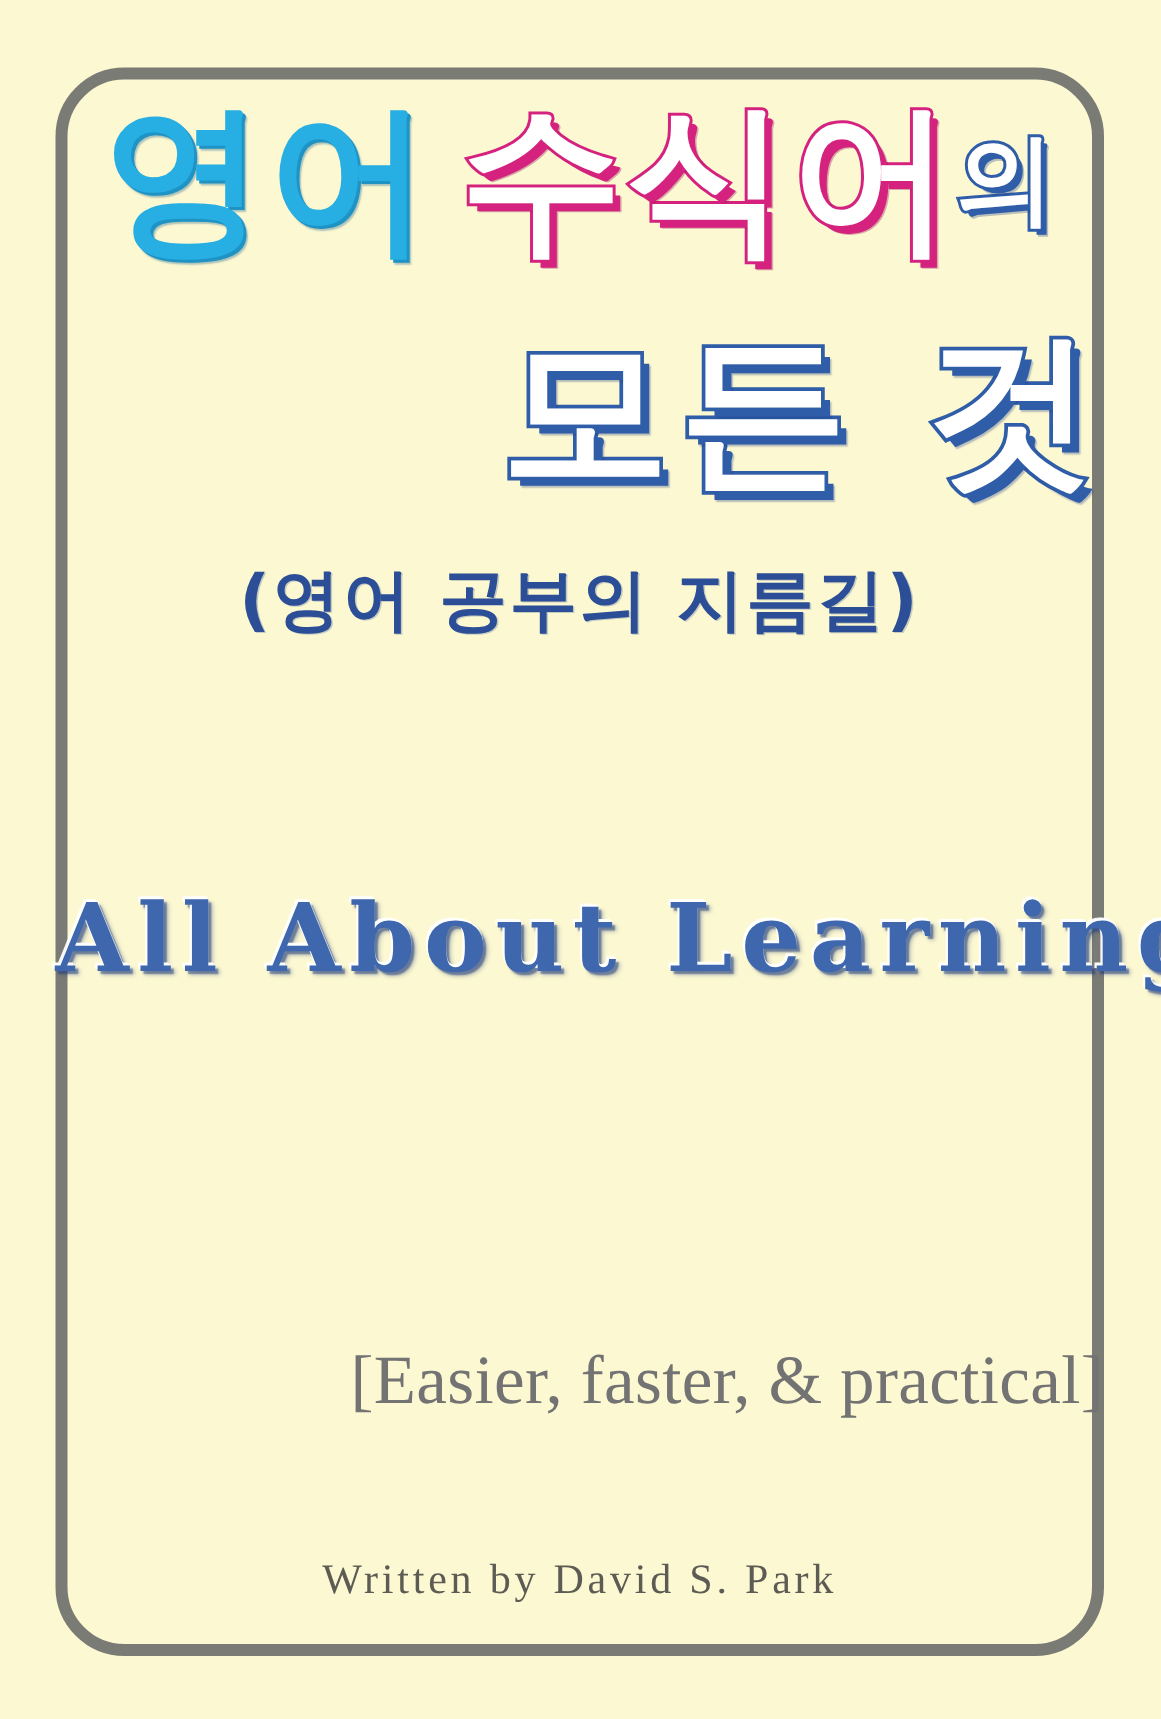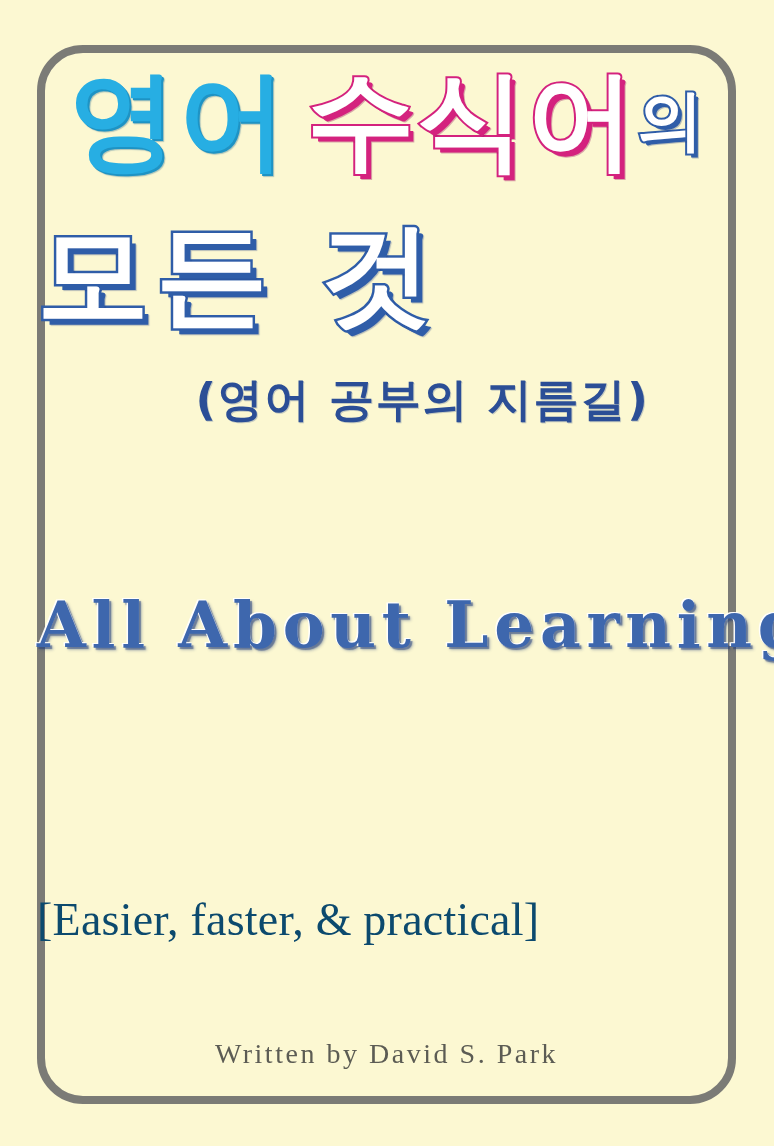--- a/index.html
+++ b/index.html
@@ -52,21 +52,21 @@
     width: 100%;
     text-align: center;
     white-space: nowrap;
     line-height: 1;
   }
   .kr-line2 {
     position: absolute;
     top: 180px;
     left: 0;
     width: 100%;
-    text-align: left;
+    text-align: right;
     white-space: nowrap;
     line-height: 1;
   }
 
   .kr-glyph {
     font-family: "DejaVu Sans", sans-serif;
     font-weight: bold;
     letter-spacing: 0.02em;
   }
 
@@ -122,21 +122,20 @@
     left: 0;
     width: 100%;
     text-align: center;
     white-space: nowrap;
     font-family: "DejaVu Sans", sans-serif;
     font-weight: bold;
     font-size: 45px;
     color: #2B4E96;
     letter-spacing: 0.04em;
     text-shadow: 1px 1px 0 rgba(40,70,140,0.25);
-    margin-left: 36px;
   }
 
   
   .en-title {
     position: absolute;
     left: 0;
     width: 100%;
     text-align: center;
     white-space: nowrap;
     font-family: "DejaVu Serif", serif;
@@ -160,25 +159,25 @@
        2px    2px  1px rgba(35,62,124,0.55),
        3px    3px  3px rgba(35,62,124,0.30);
   }
 
   
   .subtitle {
     position: absolute;
     top: 855px;
     left: 0;
     width: 100%;
-    text-align: left;
+    text-align: right;
     white-space: nowrap;
     font-family: "Liberation Serif", serif;
     font-size: 46px;
-    color: #0c4a6e;
+    color: #737373;
     letter-spacing: 0.005em;
   }
 
   
   .credit-main {
     position: absolute;
     top: 958px;
     left: 0;
     width: 100%;
     text-align: center;

